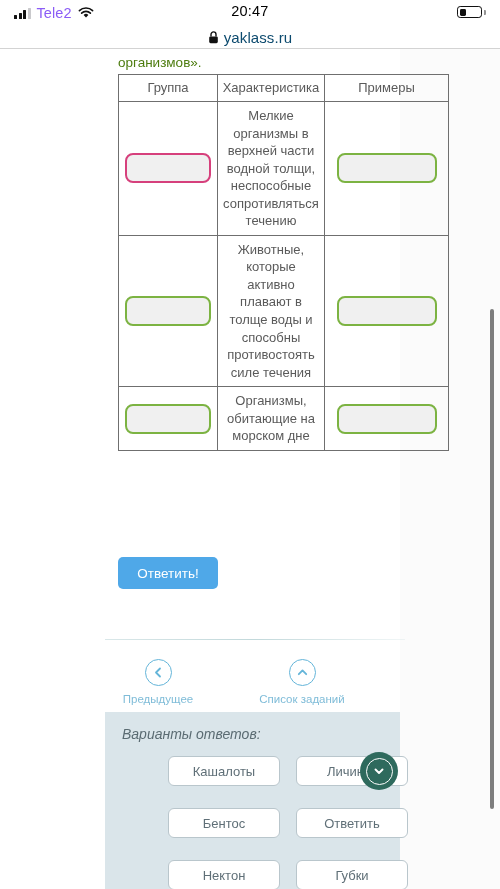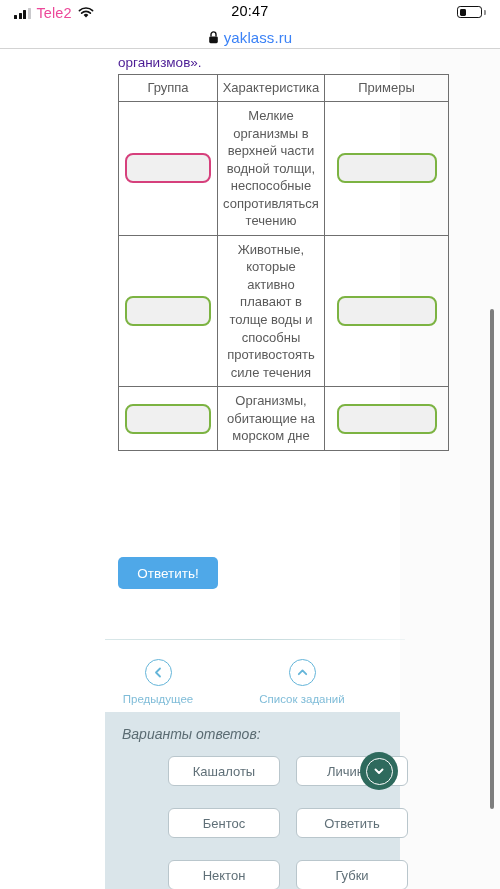--- a/index.html
+++ b/index.html
@@ -16,21 +16,21 @@
     position: absolute; top: 0; left: 0; width: 500px; height: 26px;
     display: flex; align-items: center; background: #fff;
   }
   .sb-left { display: flex; align-items: center; gap: 6px; padding-left: 14px; }
   .signal { display: flex; align-items: flex-end; gap: 1.5px; height: 11px; }
   .signal i { display: block; width: 3px; background: #111; border-radius: 0.5px; }
   .signal i:nth-child(1) { height: 4px; }
   .signal i:nth-child(2) { height: 6px; }
   .signal i:nth-child(3) { height: 8.5px; }
   .signal i:nth-child(4) { height: 11px; background: #c9c9cc; }
-  .carrier { font-size: 14.5px; color: #ec4899; letter-spacing: .1px; }
+  .carrier { font-size: 14.5px; color: #8b5cf6; letter-spacing: .1px; }
   .wifi { position: relative; width: 16px; height: 12px; }
   .wifi svg { display: block; }
   .sb-time {
     position: absolute; left: 0; width: 500px; text-align: center;
     font-size: 14.5px; font-weight: normal; color: #000; top: 3px; letter-spacing: .2px;
   }
   .sb-right { position: absolute; right: 14px; top: 6px; display: flex; align-items: center; gap: 2px; }
   .batt-body {
     width: 25px; height: 12px; border: 1.3px solid #111; border-radius: 3.2px;
     padding: 1.5px; display: flex; align-items: center;
@@ -38,33 +38,33 @@
   .batt-fill { width: 30%; height: 100%; background: #111; border-radius: 1.4px; }
   .batt-cap { width: 1.6px; height: 5px; background: #111; border-radius: 0 1px 1px 0; opacity: .45; }
 
   
   .urlbar {
     position: absolute; top: 26px; left: 0; width: 500px; height: 23px;
     display: flex; align-items: center; justify-content: center; gap: 5px;
     background: #fff; border-bottom: 1px solid #d3d3d3;
   }
   .lock svg { display: block; }
-  .url-text { font-size: 15px; color: #3b82f6; letter-spacing: .1px; }
+  .url-text { font-size: 15px; color: #0c4a6e; letter-spacing: .1px; }
 
   
   .page {
     position: absolute; top: 49px; left: 0; width: 500px; height: 840px;
     background: #fbfbfb; overflow: hidden;
   }
   .content-card {
     position: absolute; top: 0; left: 0; width: 400px; min-height: 840px;
     background: #ffffff;
   }
   .lead-text {
-    position: absolute; top: 6px; left: 118px; font-size: 13.5px; color: #4c1d95;
+    position: absolute; top: 6px; left: 118px; font-size: 13.5px; color: #4d7c0f;
   }
 
   
   .qtable {
     position: absolute; top: 25px; left: 118px; width: 330px;
     border-collapse: collapse; table-layout: fixed;
   }
   .qtable td, .qtable th {
     border: 1px solid #6f6f6f;
     vertical-align: middle; text-align: center;

